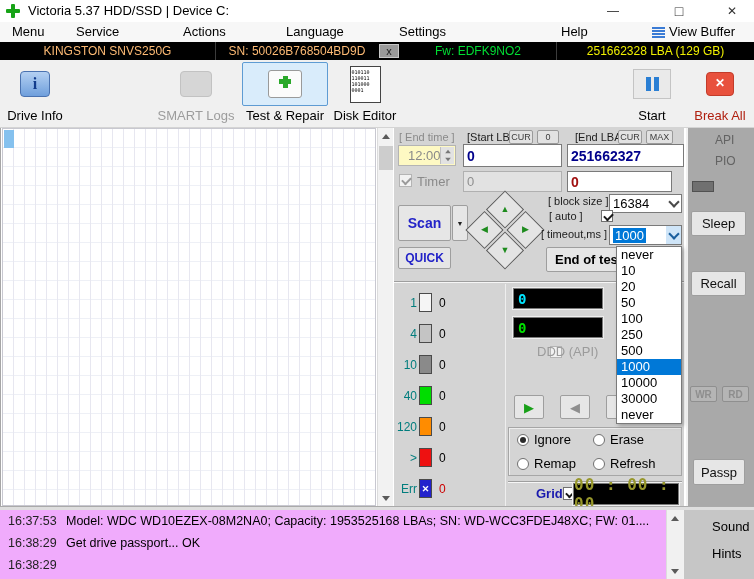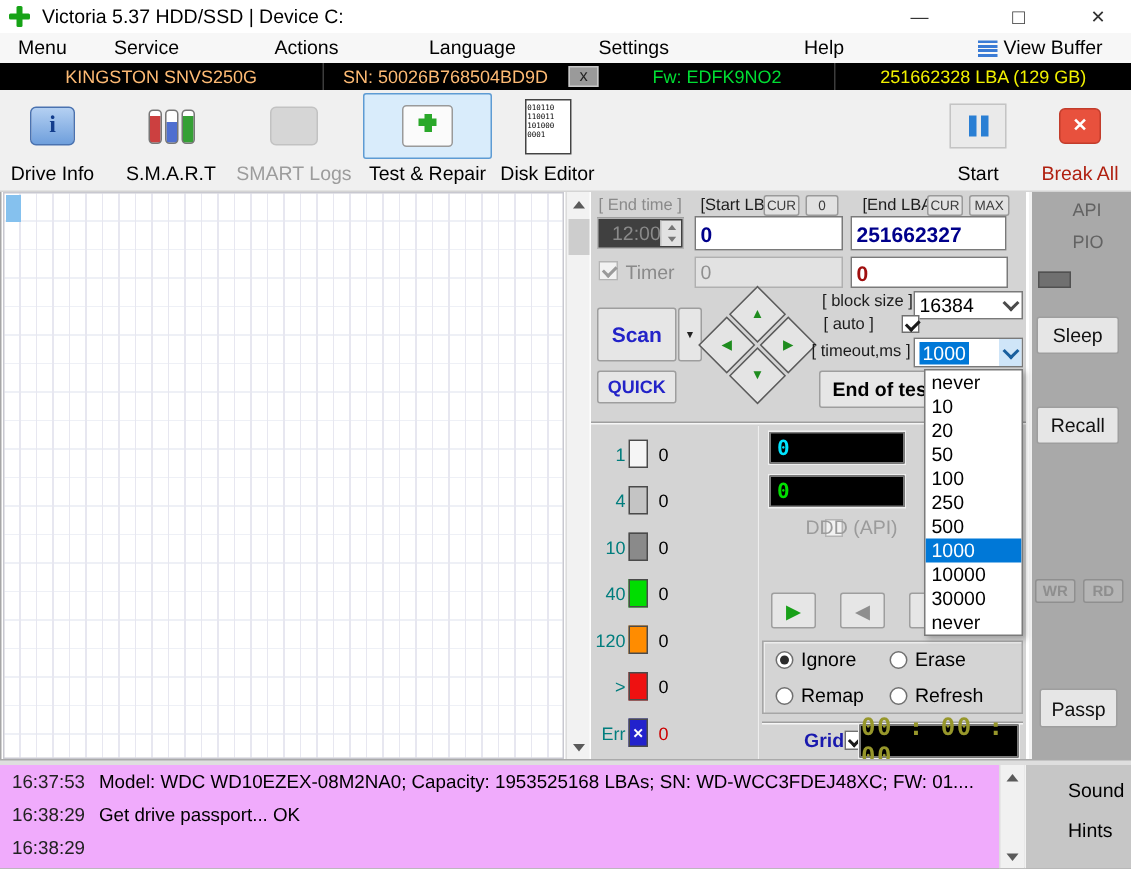--- a/index.html
+++ b/index.html
@@ -64,21 +64,21 @@
   
   .panel{left:394px;top:128px;width:290px;height:378px;background:#d4d4d4;}
   .plabel{font-size:11px;color:#1c1c1c;}
   .plabel.dim{color:#8a8a8a;}
   .btn{background:#e6e6e6;border:1px solid #9e9e9e;border-radius:2px;display:flex;align-items:center;justify-content:center;}
   .mini{font-size:9px;color:#3c3c3c;background:#e2e2e2;border:1px solid #9a9a9a;}
   .inp{border:1px solid #7a7a7a;background:#fff;padding:0 0 0 3px;font-family:"Liberation Sans",sans-serif;
        font-weight:bold;font-size:14px;color:#00008b;box-sizing:border-box;width:100%;height:100%;}
   .inp.gray{background:#e2e2e2;border-color:#b0b0b0;color:#8f8f8f;font-weight:normal;font-size:13px;}
   .inp.red{color:#a01010;}
-  .spinner{background:#404040;border:1px solid #b4b4b4;color:#8a8a8a;font-size:13px;line-height:19px;padding-left:9px;}
+  .spinner{background:#fef9c3;border:1px solid #b4b4b4;color:#8a8a8a;font-size:13px;line-height:19px;padding-left:9px;}
   .spin-btns{position:absolute;right:1px;top:1px;width:13px;height:17px;background:#e2e2e2;border-left:1px solid #c0c0c0;
              display:flex;flex-direction:column;align-items:center;justify-content:space-evenly;}
   .spin-btns .tri-up{transform:scale(.7);border-bottom-color:#777;}
   .spin-btns .tri-down{transform:scale(.7);border-top-color:#777;}
   .cb{width:13px;height:13px;background:#fff;border:1px solid #707070;position:relative;display:inline-block;box-sizing:border-box;}
   .cb.checked::after{content:'';position:absolute;left:2px;top:2px;width:7px;height:4px;
       border-left:2px solid #1a1a1a;border-bottom:2px solid #1a1a1a;transform:rotate(-45deg);}
   .cb.disabled{border-color:#b4b4b4;background:#f2f2f2;}
   .cb.disabled.checked::after{border-color:#9a9a9a;}
   .rb{width:12px;height:12px;border-radius:50%;background:#fff;border:1px solid #707070;position:relative;display:inline-block;box-sizing:border-box;}
@@ -144,21 +144,21 @@
     <span class="ab wcbtn" style="left:714px;width:36px;">✕</span>
   </div>
 
   
   <div class="ab menubar">
     <span class="ab mitem" style="left:8px;">Menu</span>
     <span class="ab mitem" style="left:72px;">Service</span>
     <span class="ab mitem" style="left:179px;">Actions</span>
     <span class="ab mitem" style="left:282px;">Language</span>
     <span class="ab mitem" style="left:395px;">Settings</span>
-    <span class="ab mitem" style="left:532px;">Help</span>
+    <span class="ab mitem" style="left:557px;">Help</span>
   </div>
   <span class="ab vb-icon"></span>
   <span class="ab vb-label">View Buffer Live</span>
 
   
   <div class="ab infobar">
     <div class="iseg" style="width:215px;border-left:none;color:#fdba74;">KINGSTON SNVS250G</div>
     <div class="iseg" style="width:163px;color:#fdba74;">SN: 50026B768504BD9D</div>
     <div style="width:22px;display:flex;justify-content:center;">
       <div class="xbtn">x</div>
@@ -167,28 +167,20 @@
     <div class="iseg" style="flex:1;color:#f0f000;">251662328 LBA (129 GB)</div>
   </div>
 
   
   <div class="ab toolbar">
     <div class="tool" style="left:4px;width:62px;">
       <div class="ico-wrap">
           <div class="ico-info">i</div>
         </div>
       <div class="tlabel">Drive Info</div>
-    </div>
-    <div class="tool" style="left:80px;width:68px;">
-      <div class="ico-wrap">
-        <span class="tube" style="background:linear-gradient(#fff 15%,#cc4040 15%);"></span>
-          <span class="tube" style="background:linear-gradient(#fff 35%,#4f6fd0 35%);"></span>
-          <span class="tube" style="background:linear-gradient(#fff 15%,#35a035 15%);"></span>
-      </div>
-      <div class="tlabel">S.M.A.R.T</div>
     </div>
     <div class="tool" style="left:156px;width:80px;">
       <div class="ico-wrap">
           <div class="ico-logs"></div>
         </div>
       <div class="tlabel dis">SMART Logs</div>
     </div>
     <div class="tool" style="left:242px;width:86px;">
       <div class="ico-wrap active">
           <div class="ico-kit"></div>
@@ -247,21 +239,21 @@
   <div class="ab btn mini" style="left:646px;top:130px;width:27px;height:14px;">MAX</div>
 
   <div class="ab spinner" style="left:398px;top:145px;width:58px;height:21px;">
     <span>12:00</span>
     <span class="spin-btns">
         <i class="tri-up"></i>
         <i class="tri-down"></i>
       </span>
   </div>
   <div class="ab" style="left:463px;top:144px;width:99px;height:23px;"><input class="inp" readonly="" value="0" style=""></div>
-  <div class="ab" style="left:567px;top:144px;width:104px;height:23px;"><input class="inp" readonly="" value="251662327" style=""></div>
+  <div class="ab" style="left:567px;top:144px;width:117px;height:23px;"><input class="inp" readonly="" value="251662327" style=""></div>
 
   <span class="ab cb checked disabled" style="left:399px;top:174px;"></span>
   <span class="ab plabel dim" style="left:417px;top:174px;font-size:13px;">Timer</span>
   <div class="ab" style="left:463px;top:171px;width:99px;height:21px;"><input class="inp gray" readonly="" value="0" style=""></div>
   <div class="ab" style="left:567px;top:171px;width:105px;height:21px;"><input class="inp red" readonly="" value="0" style=""></div>
 
   <div class="ab btn" style="left:398px;top:205px;width:53px;height:36px;">
     <span class="blue-bold" style="font-size:14px;">Scan</span>
   </div>
   <div class="ab btn" style="left:452px;top:205px;width:16px;height:36px;">

